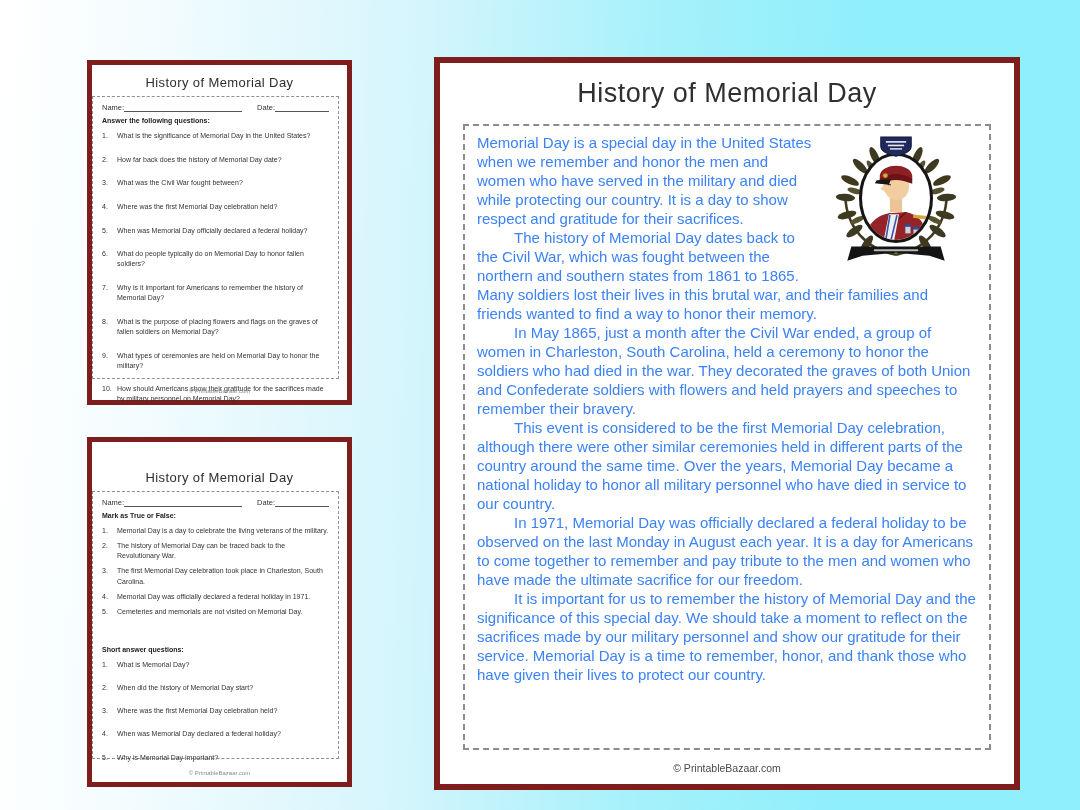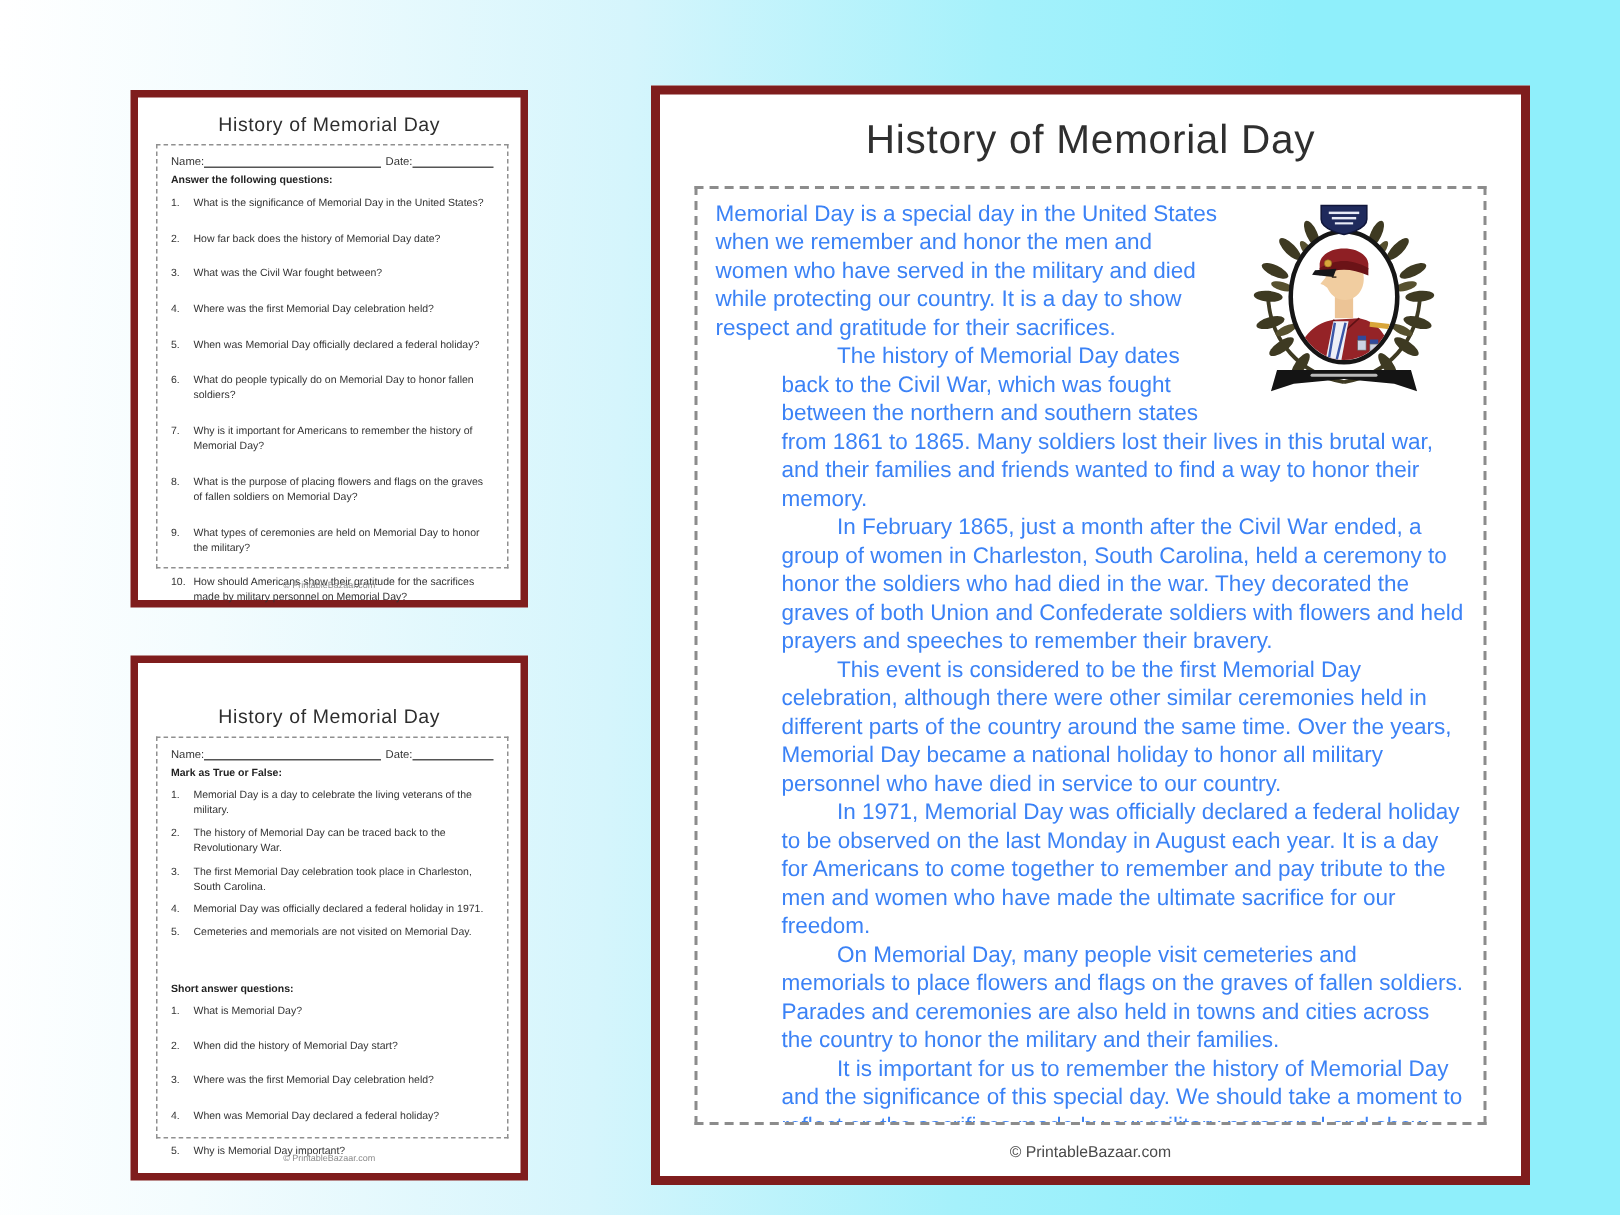--- a/index.html
+++ b/index.html
@@ -11,21 +11,21 @@
     color:#262626;
   }
   .page { position:absolute; background:#ffffff; border:5px solid #7f1d1d; }
 
   
   #ws-a { left:87px; top:60px;  width:265px; height:345px; }
   #ws-b { left:87px; top:437px; width:265px; height:350px; }
   .ws-title { text-align:center; font-size:13px; color:#2e2e2e; letter-spacing:0.4px; }
   #ws-a .ws-title { margin-top:10px; }
   #ws-b .ws-title { margin-top:28px; }
-  .ws-frame { position:absolute; left:12px; right:8px; border:1px dashed #909090; padding:6px 9px; }
+  .ws-frame { position:absolute; left:0; right:8px; border:1px dashed #909090; padding:6px 9px; }
   #ws-a .ws-frame { top:31px; bottom:21px; }
   #ws-b .ws-frame { top:49px; bottom:23px; }
   .nd-row { display:flex; align-items:flex-end; font-size:7.5px; color:#333; margin-bottom:5px; }
   .nd-line { border-bottom:0.8px solid #555; height:8px; display:inline-block; }
   .name-line { width:118px; }
   .date-line { width:54px; }
   .nd-spacer { flex:1; }
   .sec-header { font-size:7px; font-weight:bold; color:#222; margin-bottom:7px; }
   .q-row { display:flex; font-size:7px; line-height:1.45; color:#333; }
   .q-num { flex:0 0 15px; }
@@ -35,21 +35,21 @@
   #ws-b .sa-list .q-row { margin-bottom:13px; }
   .tf-sa-gap { height:24px; }
   .ws-footer { position:absolute; left:0; right:0; bottom:6px; text-align:center; font-size:6px; color:#8a8a8a; }
 
   
   #main-pg { left:434px; top:57px; width:586px; height:733px; border-width:6px; }
   .main-title { margin-top:15px; text-align:center; font-size:27px; font-weight:normal; color:#2f2f2f; letter-spacing:0.5px; }
   .main-frame { position:absolute; left:23px; right:23px; top:61px; bottom:34px; border:2px dashed #8c8c8c; padding:7px 12px; overflow:hidden; }
   .emblem { float:right; width:134px; height:138px; margin:2px 14px 4px 12px; }
   .main-frame p { font-size:15px; line-height:19px; color:#3b82f6; text-align:left; }
-  .main-frame p.indent { text-indent:37px;margin-left:44px; }
+  .main-frame p.indent { text-indent:37px; }
   .main-footer { position:absolute; left:0; right:0; bottom:10px; text-align:center; font-size:10.5px; color:#4a4a4a; }
 </style>
 </head>
 <body>
 
 <div class="page" id="ws-a">
   <div class="ws-title">History of Memorial Day</div>
   <div class="ws-frame">
     <div class="nd-row">
       <span>Name:</span>
@@ -231,20 +231,19 @@
       <path d="M51,2 L81,2 L81,11 C81,18 66,21 66,21 C66,21 51,18 51,11 Z" fill="#1f2a5c" stroke="#10163a" stroke-width="1"></path>
       <rect x="56" y="6" width="20" height="1.6" fill="#e8ebf7"></rect>
       <rect x="58" y="9.5" width="16" height="1.6" fill="#e8ebf7"></rect>
       <rect x="60" y="13" width="12" height="1.4" fill="#e8ebf7"></rect>
 
       <polygon points="22,110 110,110 114,124 99,119 66,116 33,119 18,124" fill="#141414"></polygon>
       <rect x="44" y="112.5" width="44" height="2" rx="1" fill="#b9b9b9"></rect>
     </svg>
     <p>Memorial Day is a special day in the United States when we remember and honor the men and women who have served in the military and died while protecting our country. It is a day to show respect and gratitude for their sacrifices.</p>
     <p class="indent">The history of Memorial Day dates back to the Civil War, which was fought between the northern and southern states from 1861 to 1865. Many soldiers lost their lives in this brutal war, and their families and friends wanted to find a way to honor their memory.</p>
-    <p class="indent">In February 1865, just a month after the Civil War ended, a group of women in Charleston, South Carolina, held a ceremony to honor the soldiers who had died in the war. They decorated the graves of both Union and Confederate soldiers with flowers and held prayers and speeches to remember their bravery.</p>
+    <p class="indent">In May 1865, just a month after the Civil War ended, a group of women in Charleston, South Carolina, held a ceremony to honor the soldiers who had died in the war. They decorated the graves of both Union and Confederate soldiers with flowers and held prayers and speeches to remember their bravery.</p>
     <p class="indent">This event is considered to be the first Memorial Day celebration, although there were other similar ceremonies held in different parts of the country around the same time. Over the years, Memorial Day became a national holiday to honor all military personnel who have died in service to our country.</p>
     <p class="indent">In 1971, Memorial Day was officially declared a federal holiday to be observed on the last Monday in August each year. It is a day for Americans to come together to remember and pay tribute to the men and women who have made the ultimate sacrifice for our freedom.</p>
-    <p class="indent">On Memorial Day, many people visit cemeteries and memorials to place flowers and flags on the graves of fallen soldiers. Parades and ceremonies are also held in towns and cities across the country to honor the military and their families.</p>
     <p class="indent">It is important for us to remember the history of Memorial Day and the significance of this special day. We should take a moment to reflect on the sacrifices made by our military personnel and show our gratitude for their service. Memorial Day is a time to remember, honor, and thank those who have given their lives to protect our country.</p>
   </div>
   <div class="main-footer">© PrintableBazaar.com</div>
 </div>
 
 </body></html>

